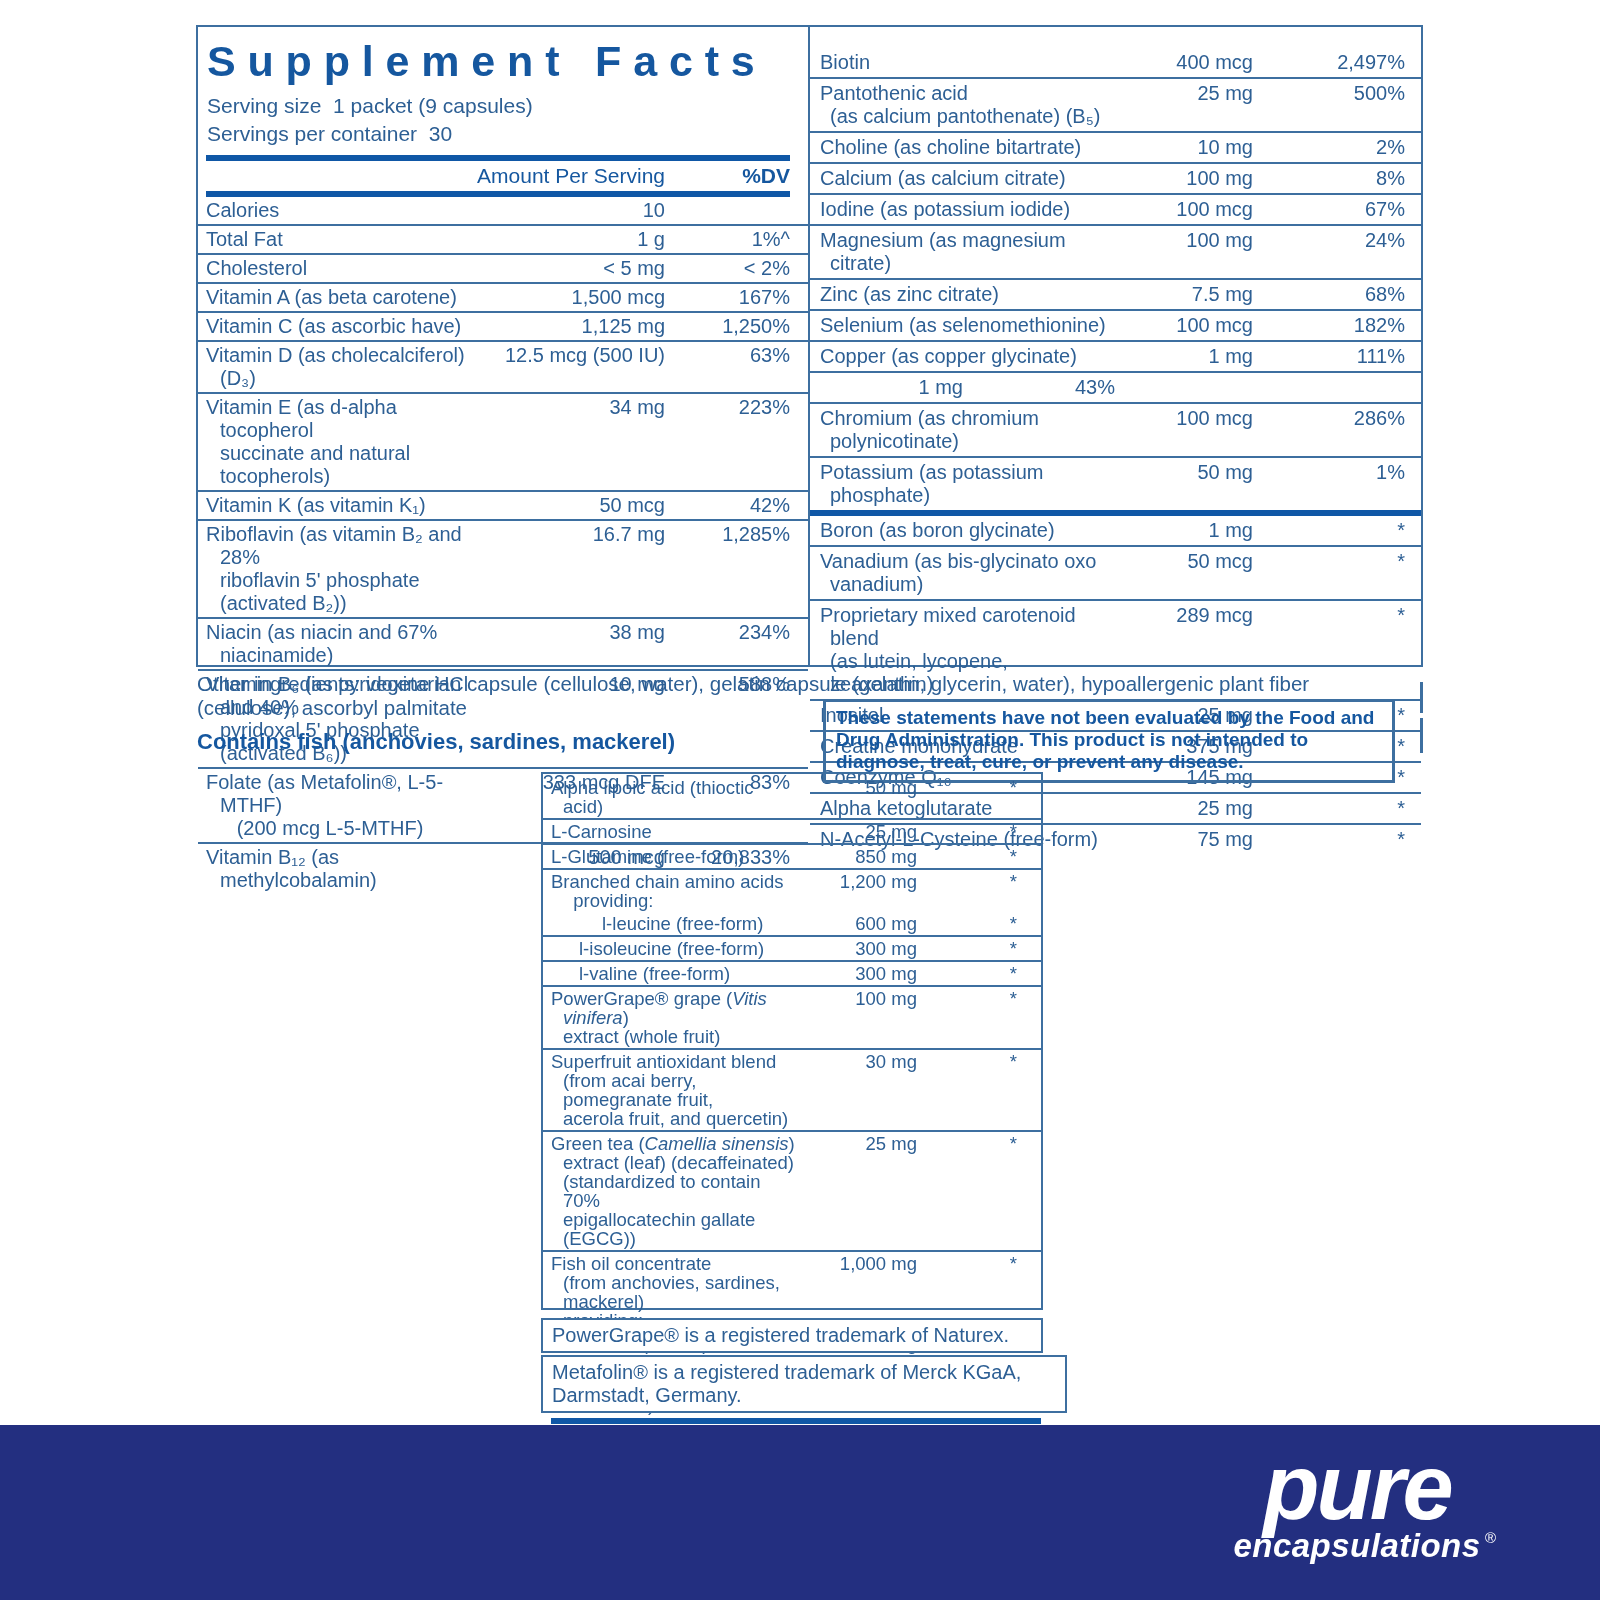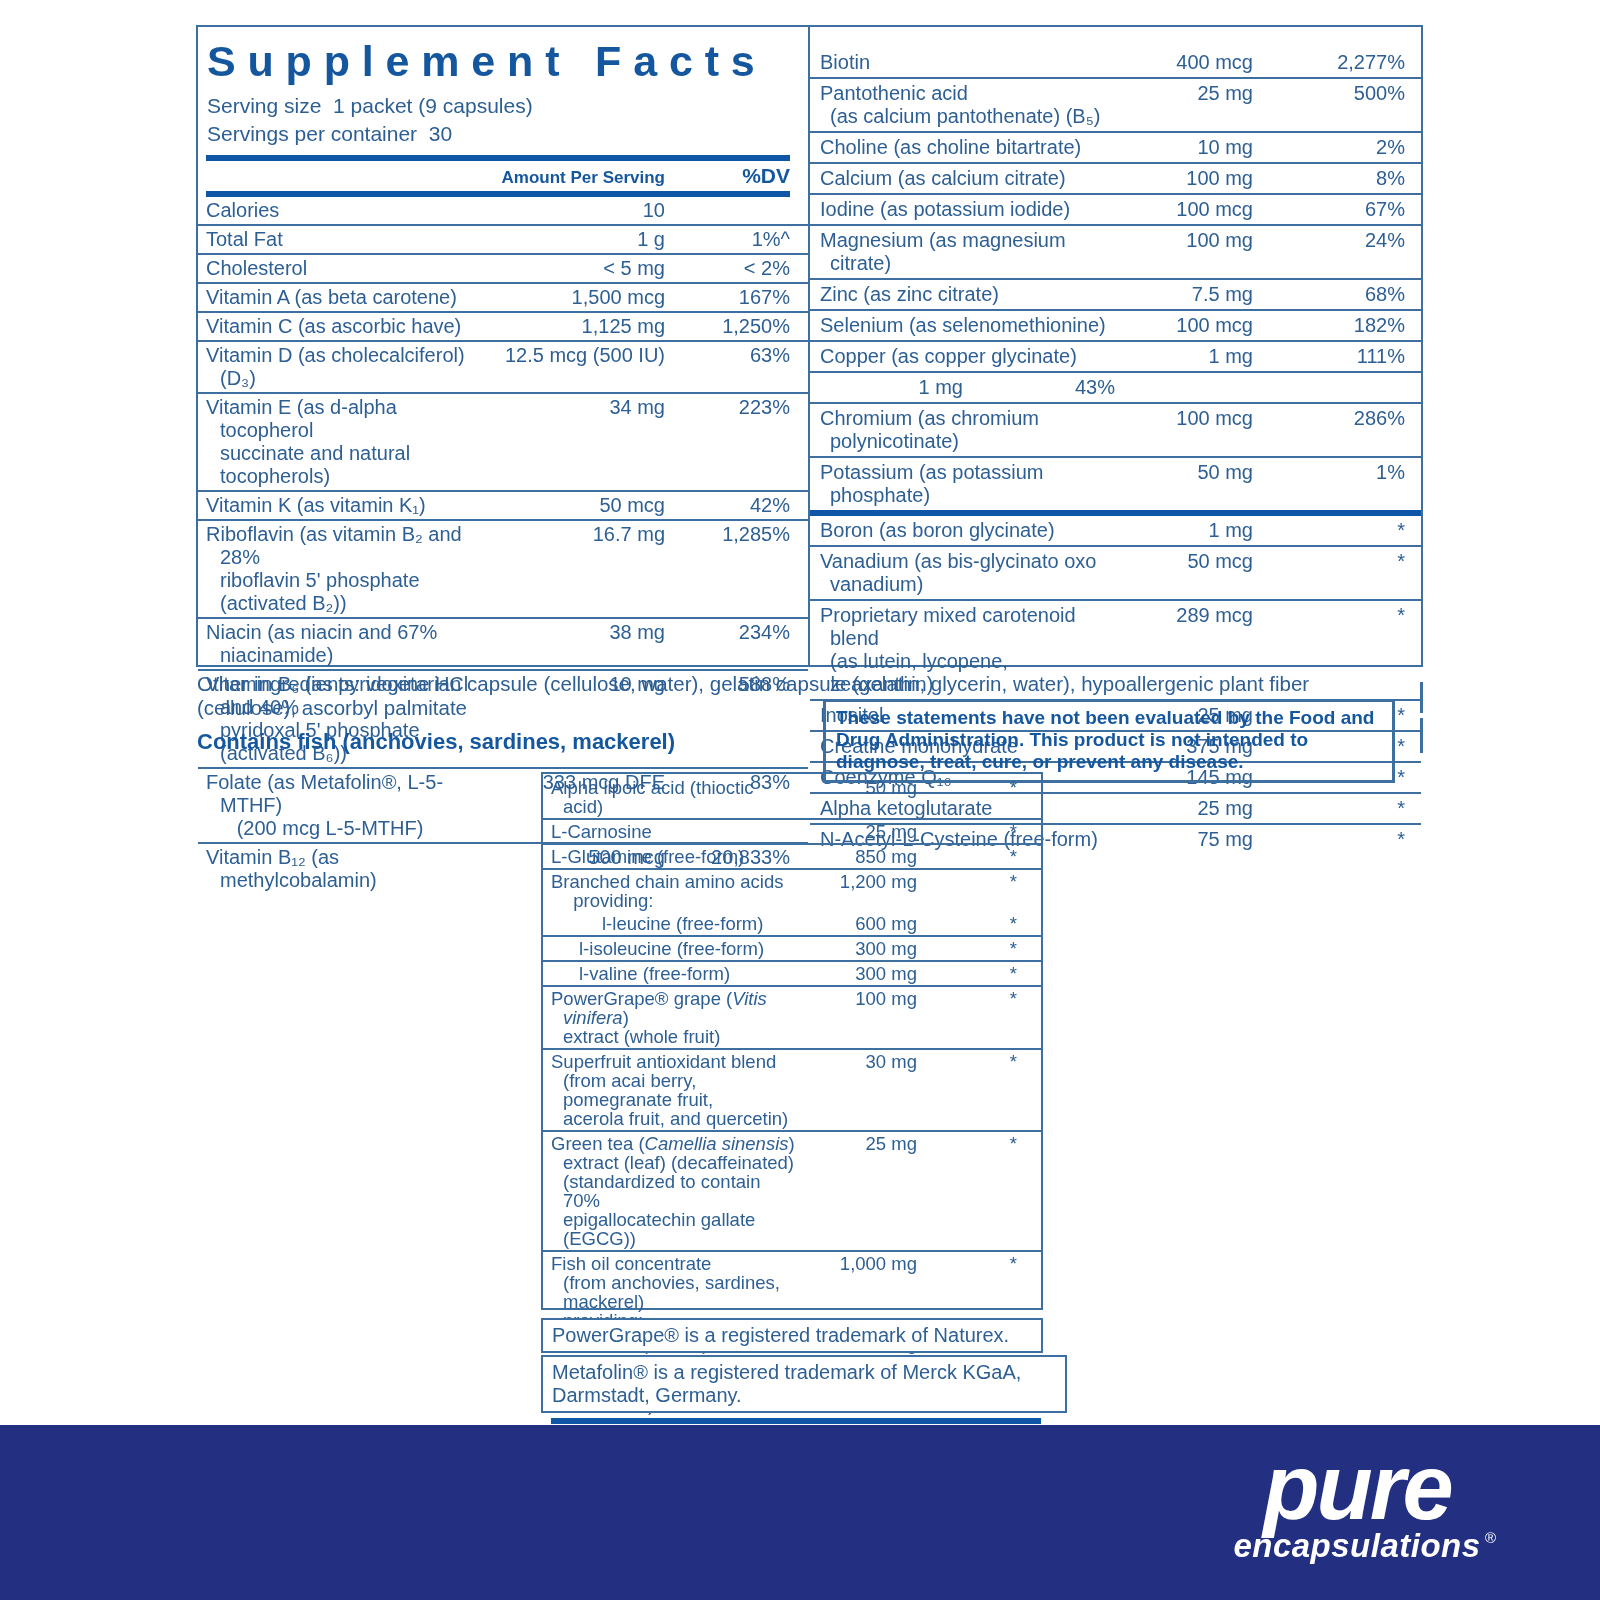--- a/index.html
+++ b/index.html
@@ -24,21 +24,21 @@
   .col-right{flex:1;box-sizing:border-box;padding-top:21px;border-radius:28px;}
   .sf-title{
     margin:6px 6px 0 9px;font-size:43px;font-weight:bold;letter-spacing:0.275em;
     color:var(--blue-dark);white-space:nowrap;
   }
   .serving{margin-left:9px;margin-top:6px;font-size:21px;line-height:28px;white-space:pre-wrap;}
   .thickbar{height:6px;background:var(--blue-bar);}
   .col-left .thickbar{margin:7px 18px 0 8px;}
   .hdr-row{display:flex;align-items:flex-end;padding:3px 18px 2px 8px;}
   .hdr-spacer{flex:1;}
-  .hdr-amount{font-weight:bold;font-size:17px;color:var(--blue-dark);}
+  .hdr-amount{font-weight:normal;font-size:21px;color:var(--blue-dark);}
   .hdr-dv{font-weight:bold;font-size:21px;color:var(--blue-dark);width:125px;text-align:right;}
   .col-left .thickbar.below{margin-top:1px;}
   
   .row{display:flex;align-items:flex-start;box-sizing:border-box;}
   .row .name{flex:1;white-space:pre-wrap;padding-left:14px;text-indent:-14px;}
   .row .amt{text-align:right;}
   .row .dv{text-align:right;}
   .col-left .row{padding:2px 18px 2px 8px;font-size:20px;line-height:23px;}
   .col-left .row + .row{border-top:2px solid var(--blue-line);}
   .col-left .row .amt{width:185px;}
@@ -178,21 +178,21 @@
             <span class="amt">500 mcg</span>
             <span class="dv">20,833%</span>
           </div>
         </div>
     </div>
     <div class="v-divider"></div>
     <div class="col-right" id="right-rows">
         <div class="row">
           <span class="name">Biotin</span>
           <span class="amt">400 mcg</span>
-          <span class="dv">2,277%</span>
+          <span class="dv">2,497%</span>
         </div>
         <div class="row">
           <span class="name">Pantothenic acid
 (as calcium pantothenate) (B₅)</span>
           <span class="amt">25 mg</span>
           <span class="dv">500%</span>
         </div>
         <div class="row">
           <span class="name">Choline (as choline bitartrate)</span>
           <span class="amt">10 mg</span>

